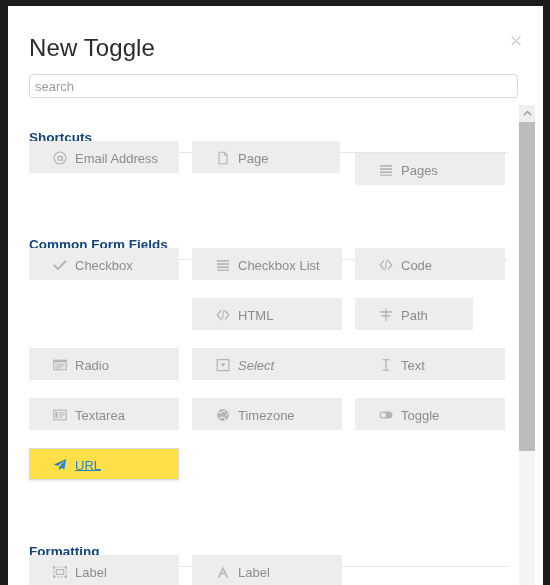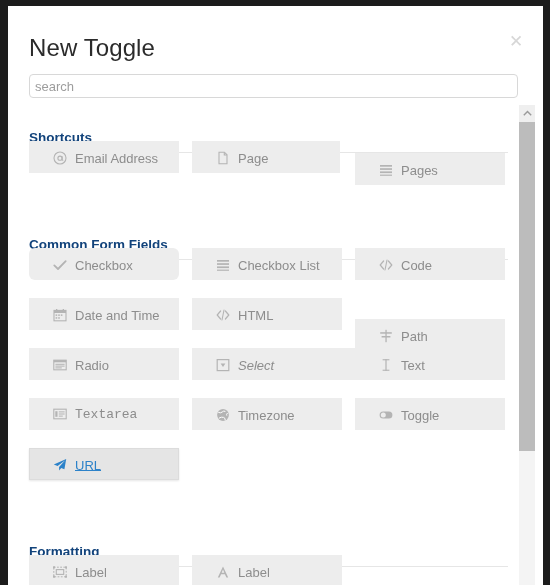--- a/index.html
+++ b/index.html
@@ -114,21 +114,21 @@
     margin-right: 5px;
     text-align: left;
     vertical-align: middle;
     position: relative;
     top: -1px;
   }
   .tile .glyph svg { display: block; }
   .tile .lbl { vertical-align: middle; }
 
   .tile.selected {
-    background: #e5e5e5;
+    background: #fde047;
     border: 1px solid #dcdcdc;
     color: #2c82c9;
     box-shadow: 0 1px 2px rgba(0,0,0,.10);
     text-decoration: underline;
   }
 
   
   #scrollbar {
     position: absolute;
     right: 8px; top: 99px;
@@ -177,72 +177,61 @@
                 <path d="M3 1.2 H8.4 L11 3.8 V12.8 H3 Z" fill="none" stroke="#b4b4b4" stroke-width="1.1"></path>
                 <path d="M8.3 1.4 V4 H10.9" fill="none" stroke="#b4b4b4" stroke-width="1.1"></path>
               </svg></span><span class="lbl">Page</span></div>
           <div class="tile" style="left: 347px; top: 36px; width: 150px; margin-top: 12px;"><span class="glyph"><svg width="14" height="14" viewBox="0 0 14 14">
                 <rect x="1" y="2" width="12" height="1.7" fill="#b4b4b4"></rect>
                 <rect x="1" y="5.2" width="12" height="1.7" fill="#b4b4b4"></rect>
                 <rect x="1" y="8.4" width="12" height="1.7" fill="#b4b4b4"></rect>
                 <rect x="1" y="11.6" width="12" height="1.2" fill="#b4b4b4"></rect>
               </svg></span><span class="lbl">Pages</span></div>
           <div class="group-heading" style="top: 107px;">Common Form Fields</div>
-          <div class="tile" style="left: 21px; top: 143px; width: 150px; border-radius: 6px;"><span class="glyph"><svg width="14" height="14" viewBox="0 0 14 14">
+          <div class="tile" style="left: 21px; top: 143px; width: 150px;"><span class="glyph"><svg width="14" height="14" viewBox="0 0 14 14">
                 <path d="M1.3 7.4 L5 11 L12.7 3.2" fill="none" stroke="#b4b4b4" stroke-width="1.8" stroke-linecap="round" stroke-linejoin="round"></path>
               </svg></span><span class="lbl">Checkbox</span></div>
           <div class="tile" style="left: 184px; top: 143px; width: 150px;"><span class="glyph"><svg width="14" height="14" viewBox="0 0 14 14">
                 <rect x="1" y="2" width="12" height="1.7" fill="#b4b4b4"></rect>
                 <rect x="1" y="5.2" width="12" height="1.7" fill="#b4b4b4"></rect>
                 <rect x="1" y="8.4" width="12" height="1.7" fill="#b4b4b4"></rect>
                 <rect x="1" y="11.6" width="12" height="1.2" fill="#b4b4b4"></rect>
               </svg></span><span class="lbl">Checkbox List</span></div>
           <div class="tile" style="left: 347px; top: 143px; width: 150px;"><span class="glyph"><svg width="14" height="14" viewBox="0 0 14 14">
                 <path d="M4.6 3 L1.2 7 L4.6 11" fill="none" stroke="#b4b4b4" stroke-width="1.2" stroke-linecap="round" stroke-linejoin="round"></path>
                 <path d="M9.4 3 L12.8 7 L9.4 11" fill="none" stroke="#b4b4b4" stroke-width="1.2" stroke-linecap="round" stroke-linejoin="round"></path>
                 <path d="M8 2 L6 12" fill="none" stroke="#b4b4b4" stroke-width="1.1" stroke-linecap="round"></path>
               </svg></span><span class="lbl">Code</span></div>
-          <div class="tile" style="left: 21px; top: 193px; width: 150px;"><span class="glyph"><svg width="14" height="14" viewBox="0 0 14 14">
-                <rect x="1" y="2.4" width="12" height="10.4" fill="none" stroke="#b4b4b4" stroke-width="1.1"></rect>
-                <rect x="1" y="2.4" width="12" height="2.6" fill="#b4b4b4"></rect>
-                <rect x="3" y="1" width="1.3" height="2.4" fill="#b4b4b4"></rect>
-                <rect x="9.7" y="1" width="1.3" height="2.4" fill="#b4b4b4"></rect>
-                <rect x="2.6" y="6.4" width="1.6" height="1.5" fill="#b4b4b4"></rect>
-                <rect x="5.2" y="6.4" width="1.6" height="1.5" fill="#b4b4b4"></rect>
-                <rect x="7.8" y="6.4" width="1.6" height="1.5" fill="#b4b4b4"></rect>
-                <rect x="2.6" y="9.2" width="1.6" height="1.5" fill="#b4b4b4"></rect>
-                <rect x="5.2" y="9.2" width="1.6" height="1.5" fill="#b4b4b4"></rect>
-              </svg></span><span class="lbl">Date and Time</span></div>
           <div class="tile" style="left: 184px; top: 193px; width: 150px;"><span class="glyph"><svg width="14" height="14" viewBox="0 0 14 14">
                 <path d="M4.6 3 L1.2 7 L4.6 11" fill="none" stroke="#b4b4b4" stroke-width="1.2" stroke-linecap="round" stroke-linejoin="round"></path>
                 <path d="M9.4 3 L12.8 7 L9.4 11" fill="none" stroke="#b4b4b4" stroke-width="1.2" stroke-linecap="round" stroke-linejoin="round"></path>
                 <path d="M8 2 L6 12" fill="none" stroke="#b4b4b4" stroke-width="1.1" stroke-linecap="round"></path>
               </svg></span><span class="lbl">HTML</span></div>
-          <div class="tile" style="left: 347px; top: 193px; width: 150px; margin-top: 21px;"><span class="glyph"><svg width="14" height="14" viewBox="0 0 14 14">
+          <div class="tile" style="left: 347px; top: 193px; width: 118px;"><span class="glyph"><svg width="14" height="14" viewBox="0 0 14 14">
                 <rect x="6.4" y="0.8" width="1.3" height="12.4" fill="#b4b4b4"></rect>
                 <rect x="1.2" y="3.2" width="11.6" height="1.5" fill="#b4b4b4"></rect>
                 <rect x="2.6" y="7" width="8.8" height="1.5" fill="#b4b4b4"></rect>
               </svg></span><span class="lbl">Path</span></div>
           <div class="tile" style="left: 21px; top: 243px; width: 150px;"><span class="glyph"><svg width="14" height="14" viewBox="0 0 14 14">
                 <rect x="0.8" y="2.2" width="12.4" height="9.6" fill="none" stroke="#b4b4b4" stroke-width="1.1"></rect>
                 <rect x="0.8" y="2.2" width="12.4" height="2.1" fill="#b4b4b4"></rect>
                 <rect x="2.4" y="5.8" width="9.2" height="1" fill="#b4b4b4"></rect>
                 <rect x="2.4" y="7.6" width="9.2" height="1" fill="#b4b4b4"></rect>
                 <rect x="2.4" y="9.4" width="6.4" height="1" fill="#b4b4b4"></rect>
               </svg></span><span class="lbl">Radio</span></div>
           <div class="tile" style="left: 184px; top: 243px; width: 178px; font-style: italic;"><span class="glyph"><svg width="14" height="14" viewBox="0 0 14 14">
                 <rect x="1.2" y="1.6" width="11.6" height="11" fill="none" stroke="#b4b4b4" stroke-width="1.2"></rect>
                 <path d="M4.6 5.6 L9.4 5.6 L7 9.1 Z" fill="#b4b4b4"></path>
               </svg></span><span class="lbl">Select</span></div>
           <div class="tile" style="left: 347px; top: 243px; width: 150px;"><span class="glyph"><svg width="14" height="14" viewBox="0 0 14 14">
                 <rect x="6.4" y="1.2" width="1.2" height="11.6" fill="#b4b4b4"></rect>
                 <rect x="3.6" y="1.2" width="6.8" height="1.1" fill="#b4b4b4"></rect>
                 <rect x="3.6" y="11.7" width="6.8" height="1.1" fill="#b4b4b4"></rect>
               </svg></span><span class="lbl">Text</span></div>
-          <div class="tile" style="left: 21px; top: 293px; width: 150px; font-family: Liberation Mono, monospace;"><span class="glyph"><svg width="14" height="14" viewBox="0 0 14 14">
+          <div class="tile" style="left: 21px; top: 293px; width: 150px;"><span class="glyph"><svg width="14" height="14" viewBox="0 0 14 14">
                 <rect x="0.8" y="2.2" width="12.4" height="9.6" fill="none" stroke="#b4b4b4" stroke-width="1.1"></rect>
                 <rect x="2.3" y="4.2" width="2.2" height="5.6" fill="#b4b4b4"></rect>
                 <rect x="5.8" y="4.4" width="5.8" height="1" fill="#b4b4b4"></rect>
                 <rect x="5.8" y="6.5" width="5.8" height="1" fill="#b4b4b4"></rect>
                 <rect x="5.8" y="8.6" width="4" height="1" fill="#b4b4b4"></rect>
               </svg></span><span class="lbl">Textarea</span></div>
           <div class="tile" style="left: 184px; top: 293px; width: 150px;"><span class="glyph"><svg width="14" height="14" viewBox="0 0 14 14">
                 <circle cx="7" cy="7" r="5.9" fill="#b4b4b4"></circle>
                 <path d="M2.3 4.4 Q5 5.4 6.2 4 Q7.4 2.6 9.4 3.4 M3 10.2 Q5.4 8.6 7.6 9.4 Q9.6 10.2 9.2 12.3 M11.6 5 Q10 6.2 10.8 7.6" fill="none" stroke="#fff" stroke-width="1"></path>
               </svg></span><span class="lbl">Timezone</span></div>

